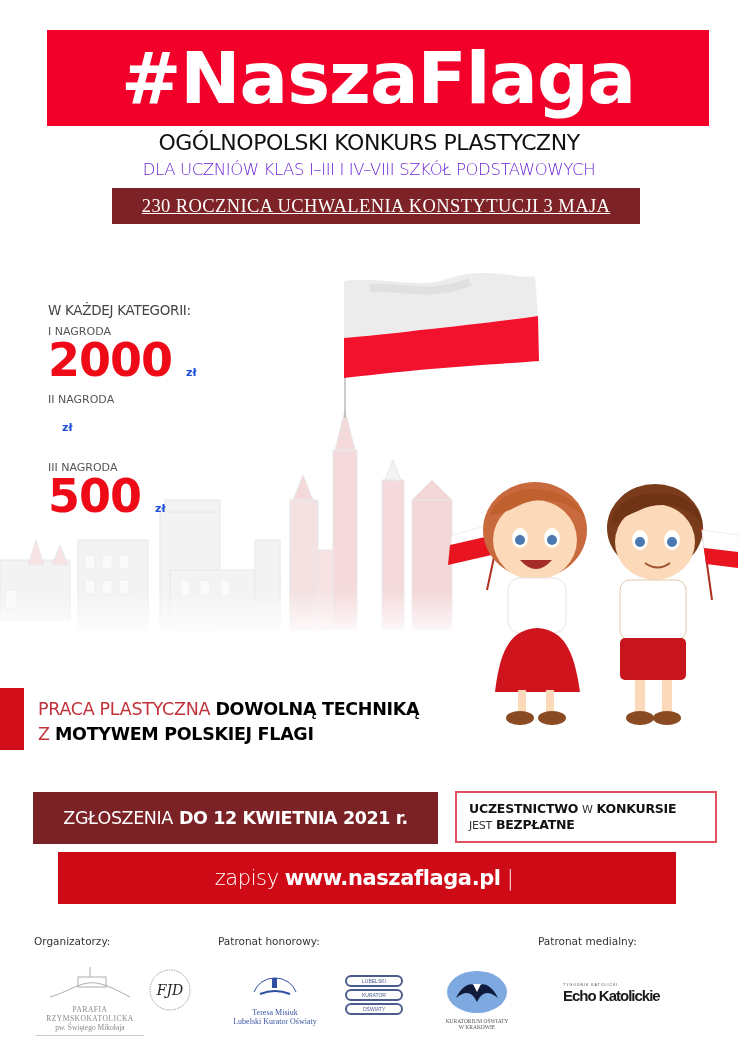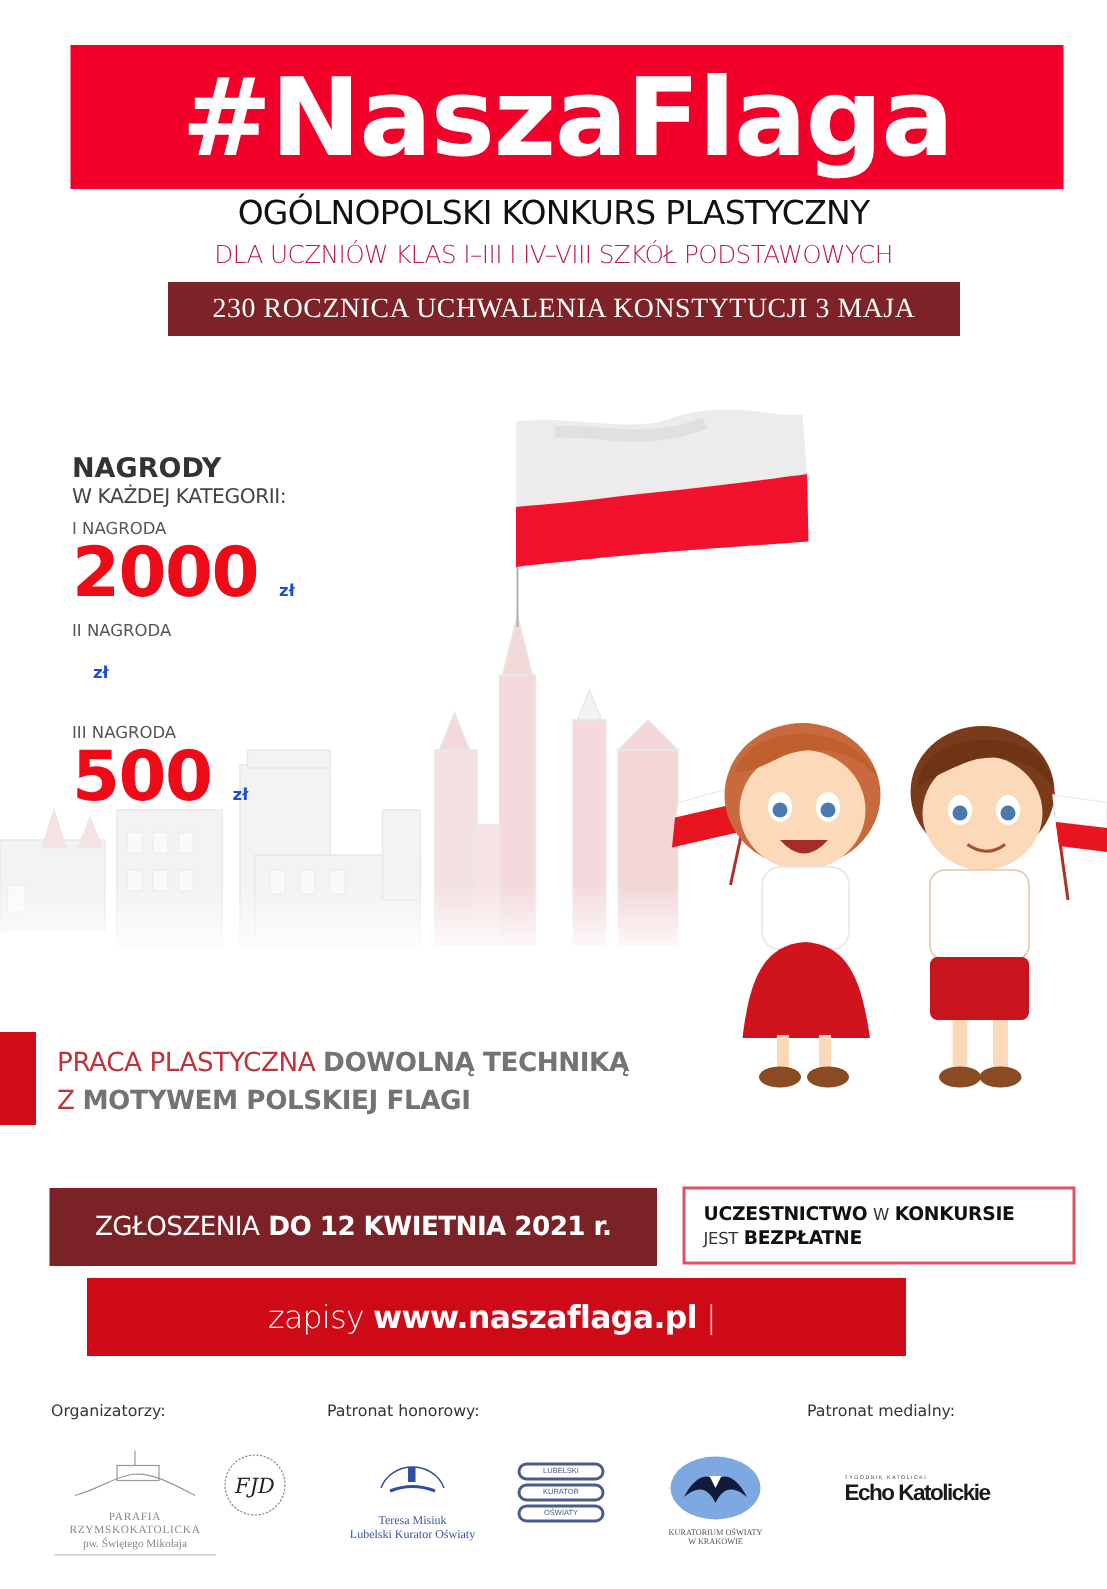--- a/index.html
+++ b/index.html
@@ -6,24 +6,24 @@
   html, body { width: 738px; height: 1059px; background: #ffffff; overflow: hidden; }
   body { position: relative; font-family: "Liberation Sans", "DejaVu Sans", sans-serif; color: #222; }
 
   .abs { position: absolute; }
 
   
   .hero-banner { left: 47px; top: 30px; width: 662px; height: 96px; background: #f2002a; display: flex; align-items: center; justify-content: center; }
   .hero-title { color: #fff; font-family: "DejaVu Sans", sans-serif; font-weight: bold; font-size: 72px; letter-spacing: -1px; line-height: 1; }
 
   .subtitle-1 { left: 0; width: 738px; top: 130px; text-align: center; font-family: "DejaVu Sans", sans-serif; font-size: 22px; color: #111; letter-spacing: -0.5px; }
-  .subtitle-2 { left: 0; width: 738px; top: 160px; text-align: center; font-family: "DejaVu Sans", sans-serif; font-size: 16.5px; color: #be185d; font-weight: 300; letter-spacing: -0.4px; }
+  .subtitle-2 { left: 0; width: 738px; top: 160px; text-align: center; font-family: "DejaVu Sans", sans-serif; font-size: 16.5px; color: #6d28d9; font-weight: 300; letter-spacing: -0.4px; }
 
   .anniv-bar { left: 112px; top: 188px; width: 528px; height: 36px; background: #7d2226; display: flex; align-items: center; justify-content: center; }
-  .anniv-text { color: #fff; font-family: "Liberation Serif", serif; font-size: 18.5px; letter-spacing: 0.4px; }
+  .anniv-text { color: #fff; font-family: "Liberation Serif", serif; font-size: 18.5px; letter-spacing: 0.4px; text-decoration: underline; }
 
   
   .prizes { left: 48px; top: 302px; }
   .prizes-head { font-family: "DejaVu Sans", sans-serif; font-weight: bold; font-size: 18px; color: #333; }
   .prizes-sub { font-family: "DejaVu Sans", sans-serif; font-size: 13.5px; color: #444; margin-top: 0px; letter-spacing: -0.3px; }
   .prize-label { font-family: "DejaVu Sans", sans-serif; font-size: 11px; color: #555; margin-top: 8px; line-height: 12px; }
   .prize-row { display: flex; align-items: baseline; line-height: 44px; height: 48px; }
   .prize-amount { font-family: "DejaVu Sans", sans-serif; font-weight: bold; font-size: 46px; color: #ee0b17; letter-spacing: -1px; }
   .prize-currency { font-family: "DejaVu Sans", sans-serif; font-weight: bold; font-size: 11px; color: #1d4ed8; margin-left: 14px; }
 
@@ -32,31 +32,31 @@
 
   
   .big-flag { left: 340px; top: 268px; width: 210px; height: 150px; }
 
   
   .kids { left: 440px; top: 460px; width: 298px; height: 280px; }
 
   
   .red-tab { left: 0; top: 688px; width: 24px; height: 62px; background: #d10d1a; }
   .technique { left: 38px; top: 697px; font-family: "DejaVu Sans", sans-serif; font-size: 17.5px; color: #c1121f; line-height: 25px; letter-spacing: -0.3px; }
-  .technique b { color: #737373; }
+  .technique b { color: #000000; }
   .technique .thin { font-weight: normal; color: #c1323a; }
 
   
   .deadline { left: 33px; top: 792px; width: 405px; height: 52px; background: #7a2226; display: flex; align-items: center; justify-content: center; color: #fff; font-family: "DejaVu Sans", sans-serif; font-size: 17.5px; letter-spacing: -0.4px; }
   .deadline b { font-weight: bold; margin-left: 6px; }
 
   .free-box { left: 455px; top: 791px; width: 262px; height: 52px; border: 2px solid #e2525e; background: #fff; padding: 8px 0 0 12px; font-family: "DejaVu Sans", sans-serif; font-size: 12.5px; color: #111; line-height: 15px; letter-spacing: -0.2px; }
   .free-box .thin { font-weight: normal; font-size: 11px; color: #333; }
 
-  .contact-bar { left: 58px; top: 852px; width: 546px; height: 52px; background: #cf0a17; display: flex; align-items: center; justify-content: center; color: #fff; font-family: "DejaVu Sans", sans-serif; font-size: 21px; letter-spacing: -0.4px; }
+  .contact-bar { left: 58px; top: 852px; width: 618px; height: 52px; background: #cf0a17; display: flex; align-items: center; justify-content: center; color: #fff; font-family: "DejaVu Sans", sans-serif; font-size: 21px; letter-spacing: -0.4px; }
   .contact-bar .light { font-weight: 300; }
   .contact-bar b { margin: 0 6px; }
   .contact-bar .sep { margin: 0 6px 0 0; opacity: 0.9; }
 
   
   .foot-label { top: 935px; font-family: "DejaVu Sans", sans-serif; font-size: 10.5px; color: #333; }
   .logo { position: absolute; }
   .logo-cap { font-family: "Liberation Serif", serif; color: #888; text-align: center; }
 </style>
 </head>
@@ -114,21 +114,20 @@
 </div>
 
 <svg class="abs big-flag" viewBox="0 0 210 150">
   <line x1="5" y1="70" x2="5" y2="150" stroke="#aaa" stroke-width="1.2"></line>
   <path d="M4,13 C40,8 80,22 110,10 C150,-2 180,12 195,8 L198,48 C170,52 120,58 80,62 C50,66 25,68 4,70 Z" fill="#ececec"></path>
   <path d="M30,20 C60,18 90,30 130,14" stroke="#d8d8d8" stroke-width="8" fill="none" opacity="0.6"></path>
   <path d="M4,70 C25,68 50,66 80,62 C120,58 170,52 198,48 L199,93 C160,96 110,99 70,103 C40,106 20,108 4,110 Z" fill="#f3122e"></path>
 </svg>
 
 <div class="abs prizes">
-  <div class="prizes-head">NAGRODY</div>
   <div class="prizes-sub">W KAŻDEJ KATEGORII:</div>
 
   <div class="prize-label">I NAGRODA</div>
   <div class="prize-row">
     <span class="prize-amount">2000</span>
     <span class="prize-currency">zł</span>
   </div>
 
   <div class="prize-label">II NAGRODA</div>
   <div class="prize-row">

